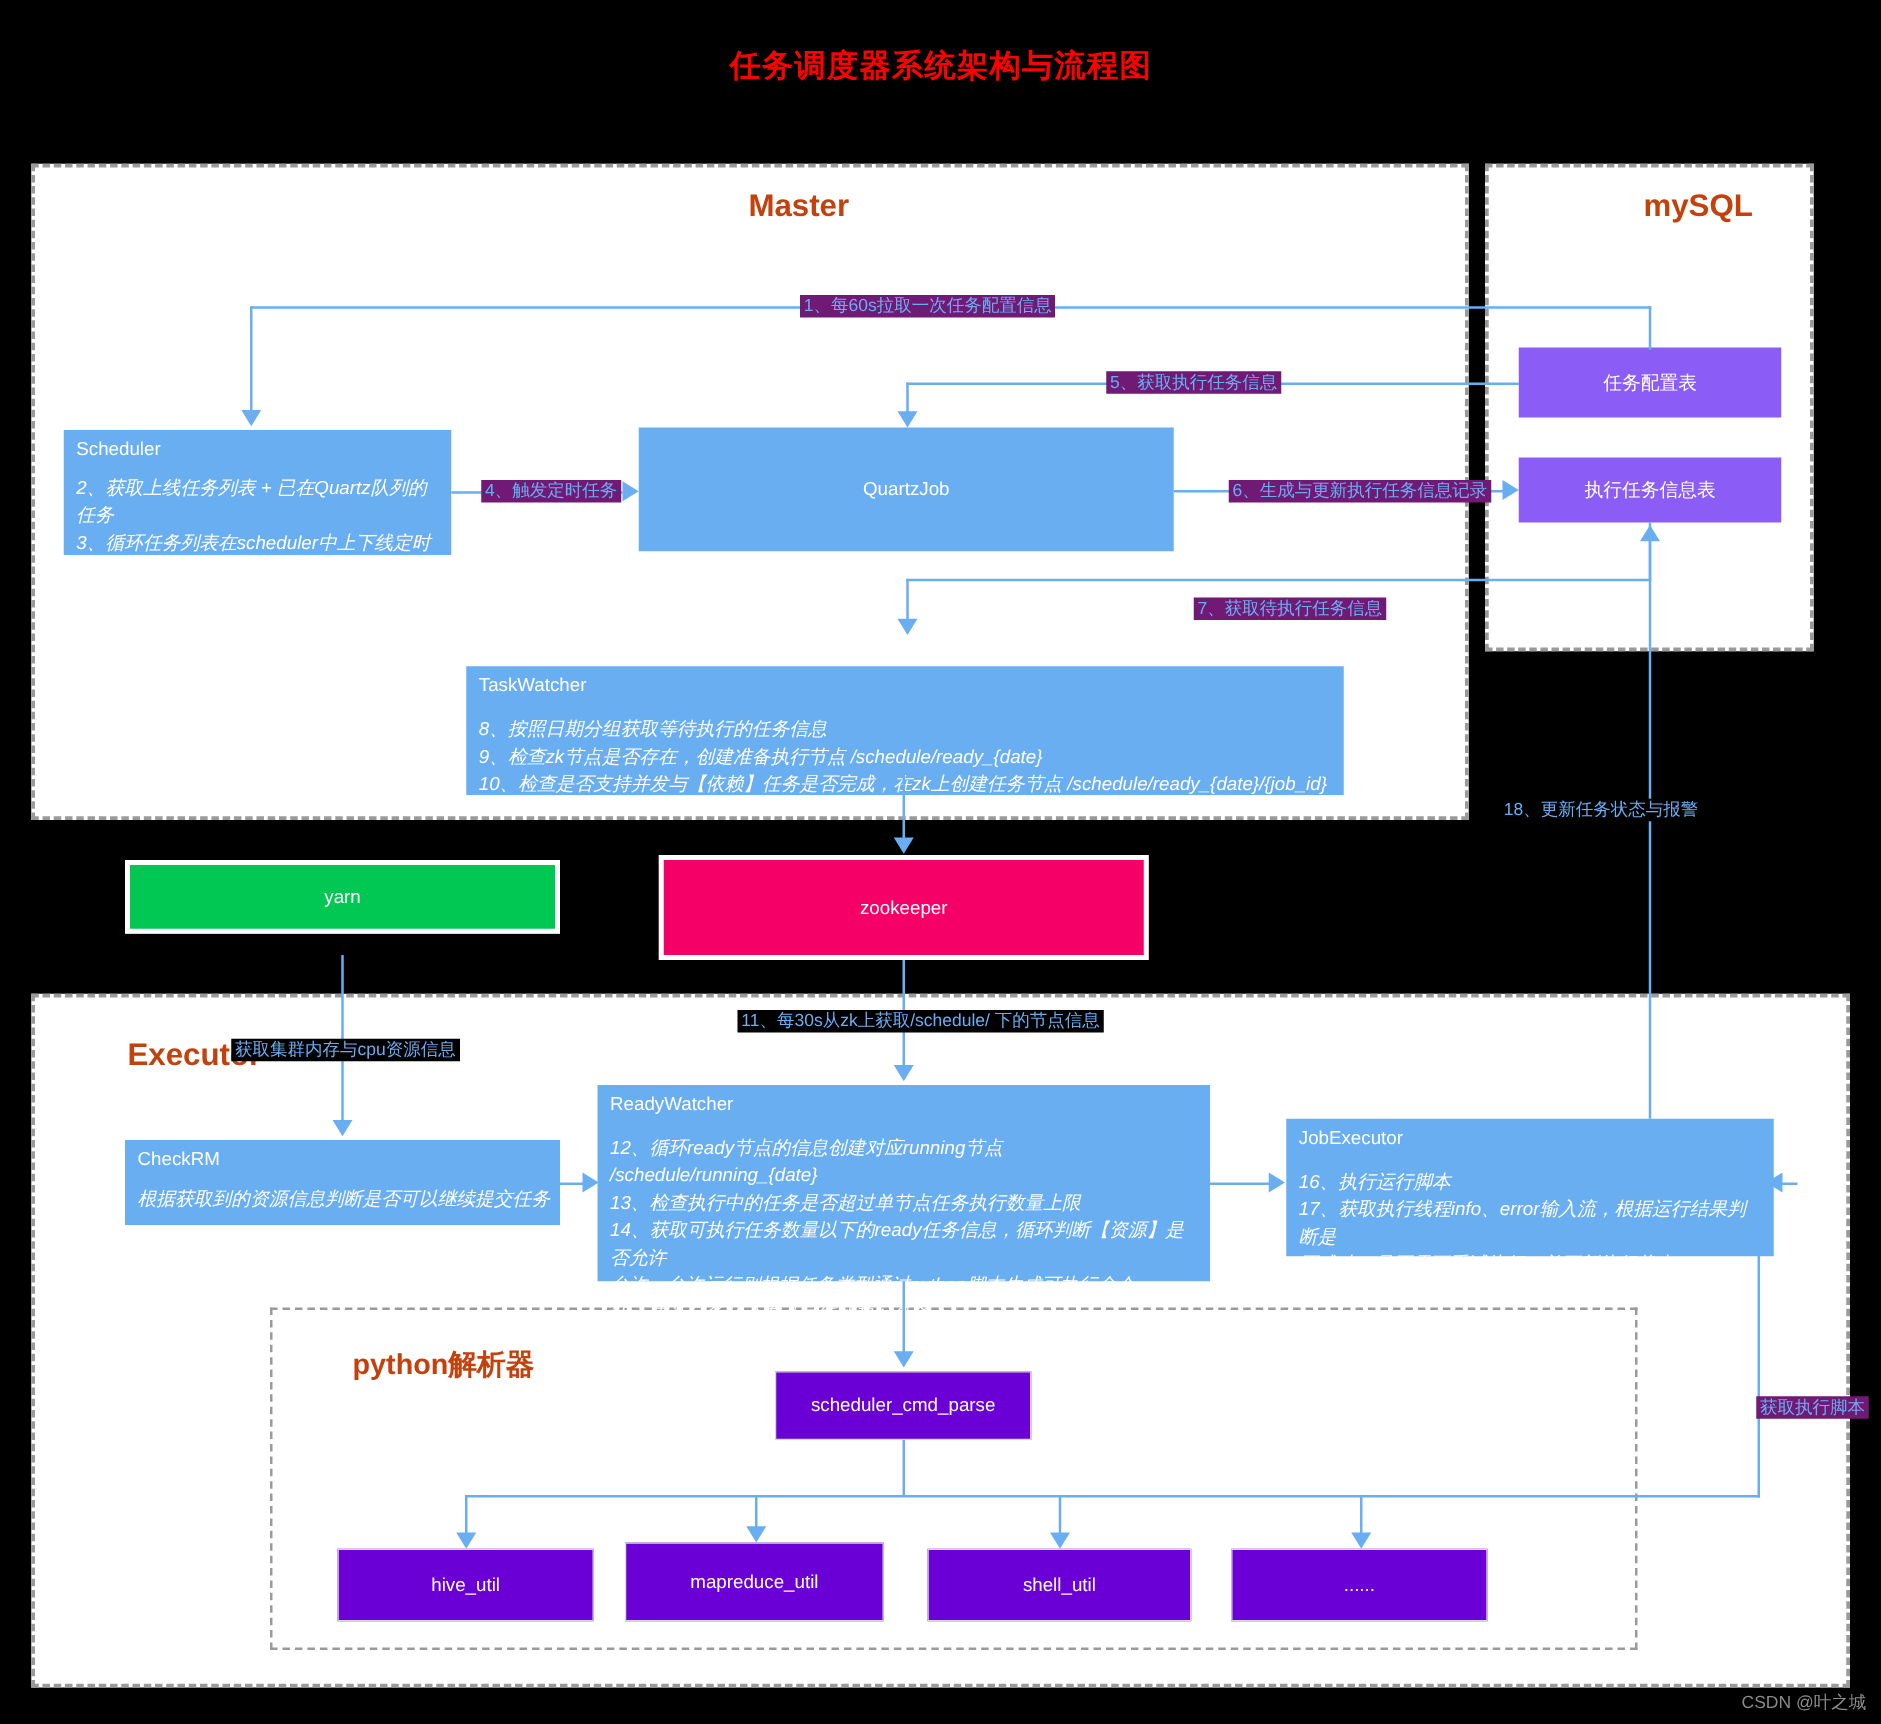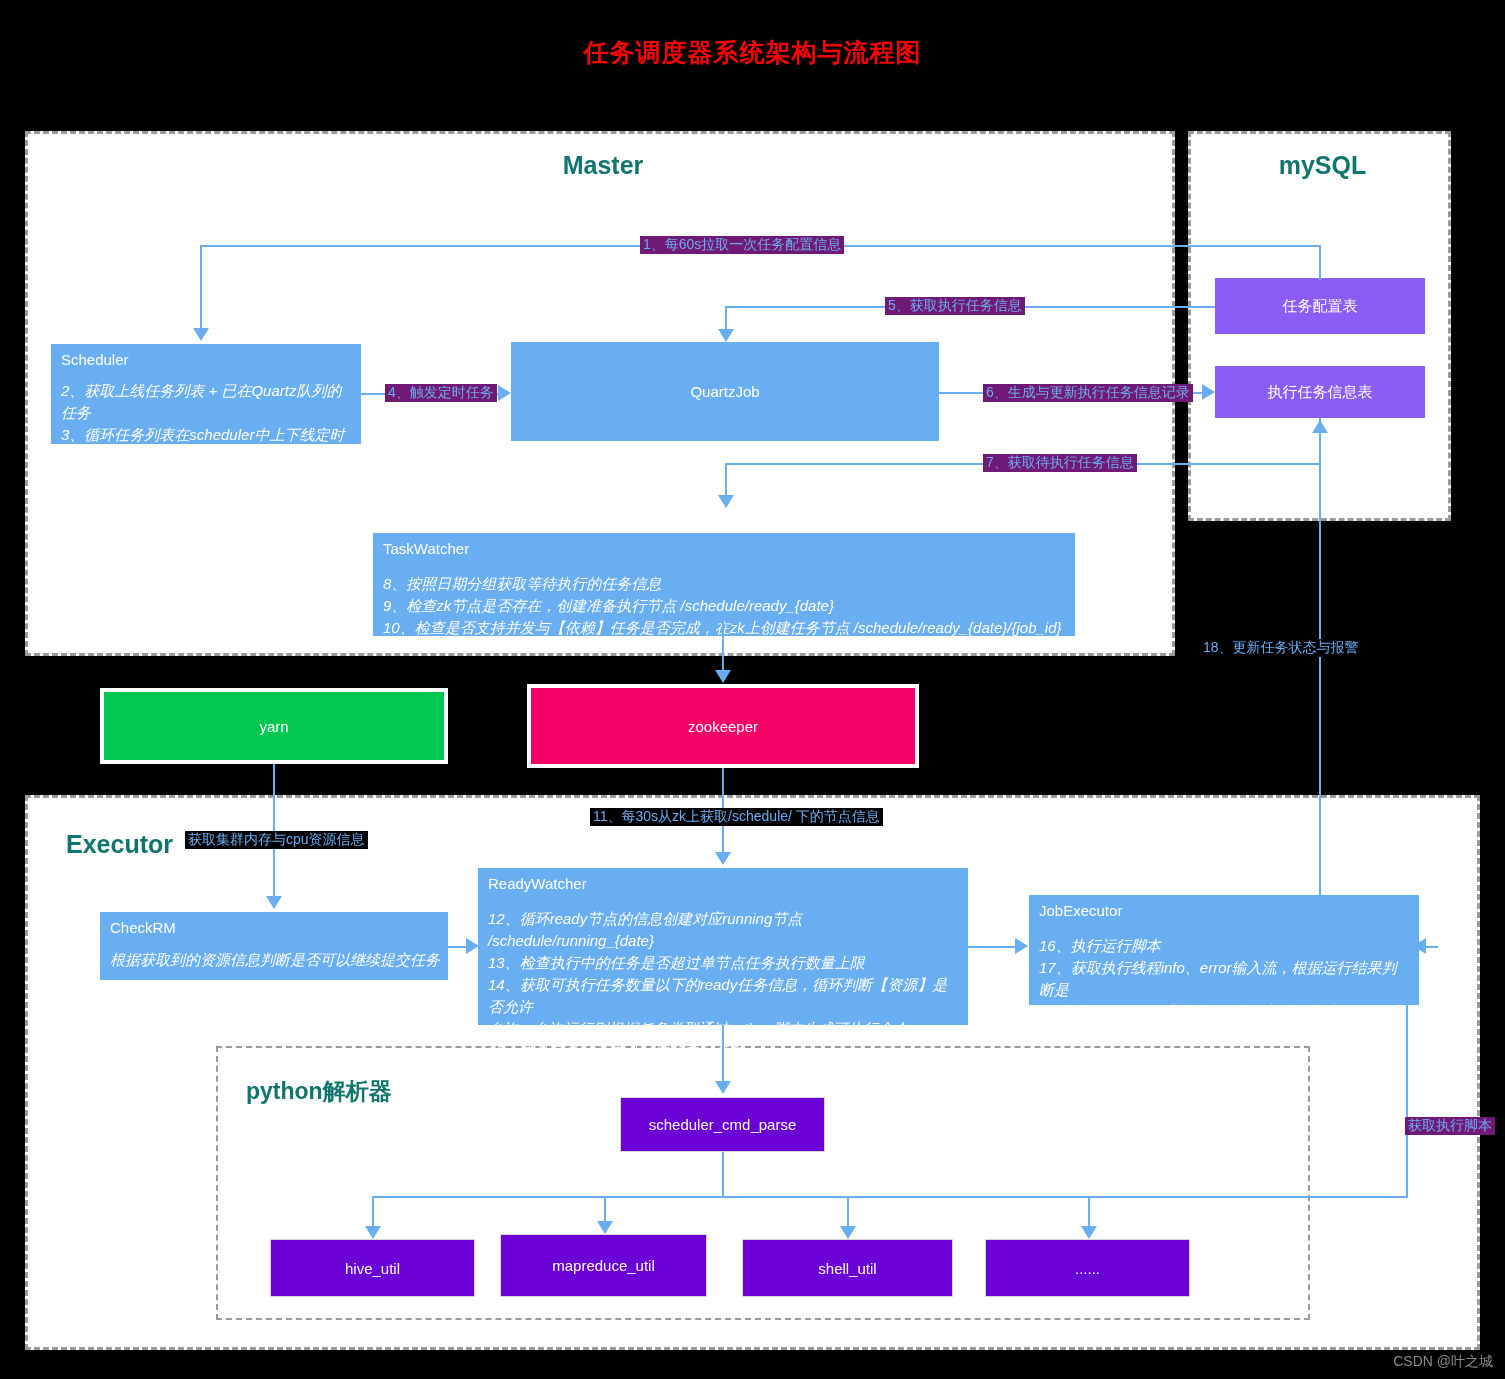--- a/index.html
+++ b/index.html
@@ -5,21 +5,21 @@
   html,body{margin:0;padding:0;background:#000;}
   body{font-family:"Liberation Sans","DejaVu Sans",sans-serif;}
   #stage{position:relative;width:1505px;height:1379px;background:#000;overflow:hidden;}
 
   .title{position:absolute;left:0;top:36px;width:1505px;text-align:center;color:#ff0000;
          font-size:25px;font-weight:bold;letter-spacing:1px;}
 
   
   .container{position:absolute;background:#ffffff;box-sizing:border-box;}
   .dashed{border:3px dashed #9a9a9a;}
-  .ctitle{position:absolute;font-size:25px;font-weight:bold;color:#0f766e;}
+  .ctitle{position:absolute;font-size:25px;font-weight:bold;color:#c2410c;padding-left:36px;}
 
   
   .node{position:absolute;box-sizing:border-box;color:#fff;}
   .blue{background:#6aaef2;}
   .teal{background:#8b5cf6;}
   .green{background:#00c853;border:4px solid #ffffff;}
   .pink{background:#f50066;border:4px solid #ffffff;}
   .purple{background:#6a00d6;border:1px solid #d8d8d8;}
 
   .node .hdr{position:absolute;left:10px;top:7px;font-size:15px;color:#fff;}
@@ -80,21 +80,21 @@
 10、检查是否支持并发与【依赖】任务是否完成，在zk上创建任务节点 /schedule/ready_{date}/{job_id}</div>
   </div>
 
   <div class="node teal" style="left:1215px;top:278px;width:210px;height:56px;">
     <div class="centered">任务配置表</div>
   </div>
   <div class="node teal" style="left:1215px;top:366px;width:210px;height:52px;">
     <div class="centered">执行任务信息表</div>
   </div>
 
-  <div class="node green" style="left:100px;top:688px;width:348px;height:76px;">
+  <div class="node green" style="left:100px;top:688px;width:348px;height:59px;">
     <div class="centered">yarn</div>
   </div>
   <div class="node pink" style="left:527px;top:684px;width:392px;height:84px;">
     <div class="centered">zookeeper</div>
   </div>
 
   <div class="node blue" style="left:100px;top:912px;width:348px;height:68px;">
     <div class="hdr">CheckRM</div>
     <div class="body" style="top:37px;">根据获取到的资源信息判断是否可以继续提交任务</div>
   </div>
@@ -148,21 +148,21 @@
   <div class="lbl" style="left:885px;top:297px;">5、获取执行任务信息</div>
 
   <div class="ln hln" style="left:939px;top:392px;width:264px;"></div>
   <div class="arrow ar-right" style="left:1202px;top:384px;"></div>
   <div class="lbl" style="left:983px;top:384px;">6、生成与更新执行任务信息记录</div>
 
   <div class="ln vln" style="left:1319px;top:418px;height:46px;"></div>
   <div class="ln hln" style="left:725px;top:463px;width:596px;"></div>
   <div class="ln vln" style="left:725px;top:463px;height:34px;"></div>
   <div class="arrow ar-down" style="left:718px;top:495px;"></div>
-  <div class="lbl" style="left:955px;top:454px;margin-left:28px;">7、获取待执行任务信息</div>
+  <div class="lbl" style="left:955px;top:478px;">7、获取待执行任务信息</div>
 
   <div class="ln vln" style="left:722px;top:612px;height:60px;"></div>
   <div class="arrow ar-down" style="left:715px;top:670px;"></div>
 
   <div class="ln vln" style="left:722px;top:768px;height:85px;"></div>
   <div class="arrow ar-down" style="left:715px;top:852px;"></div>
   <div class="lbl onblack" style="left:590px;top:808px;">11、每30s从zk上获取/schedule/ 下的节点信息</div>
 
   <div class="ln vln" style="left:273px;top:764px;height:134px;"></div>
   <div class="arrow ar-down" style="left:266px;top:896px;"></div>

